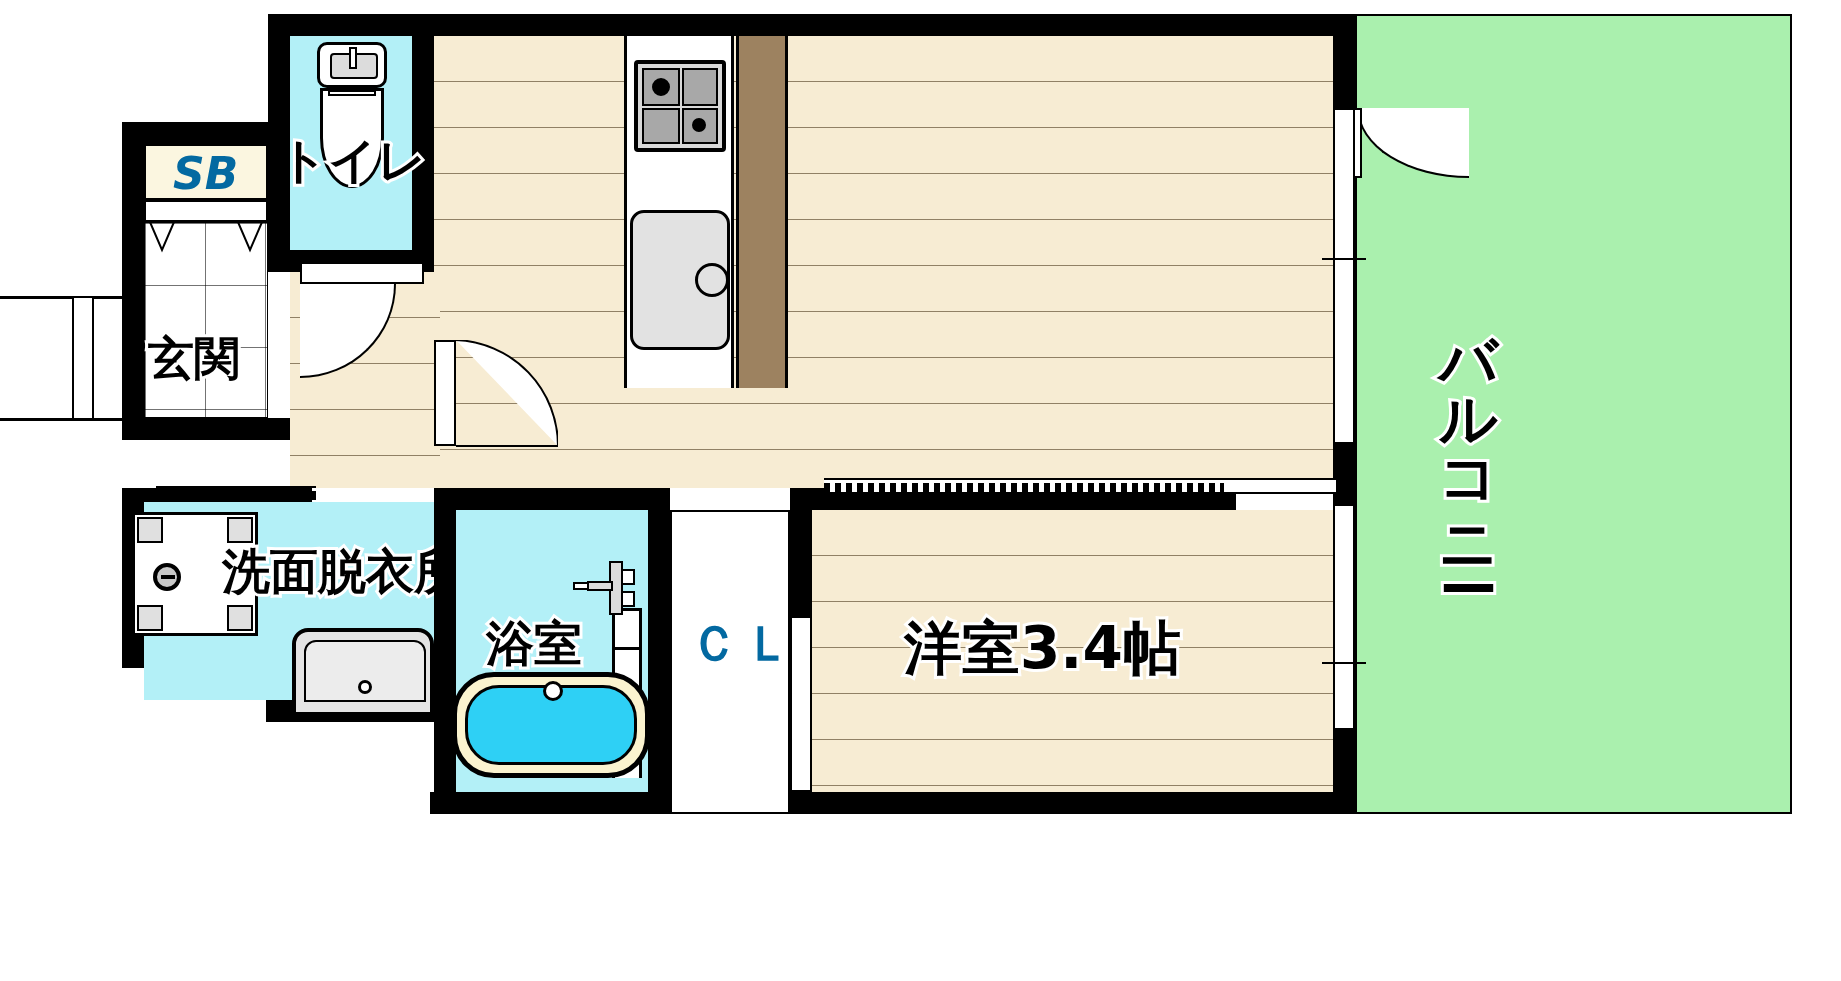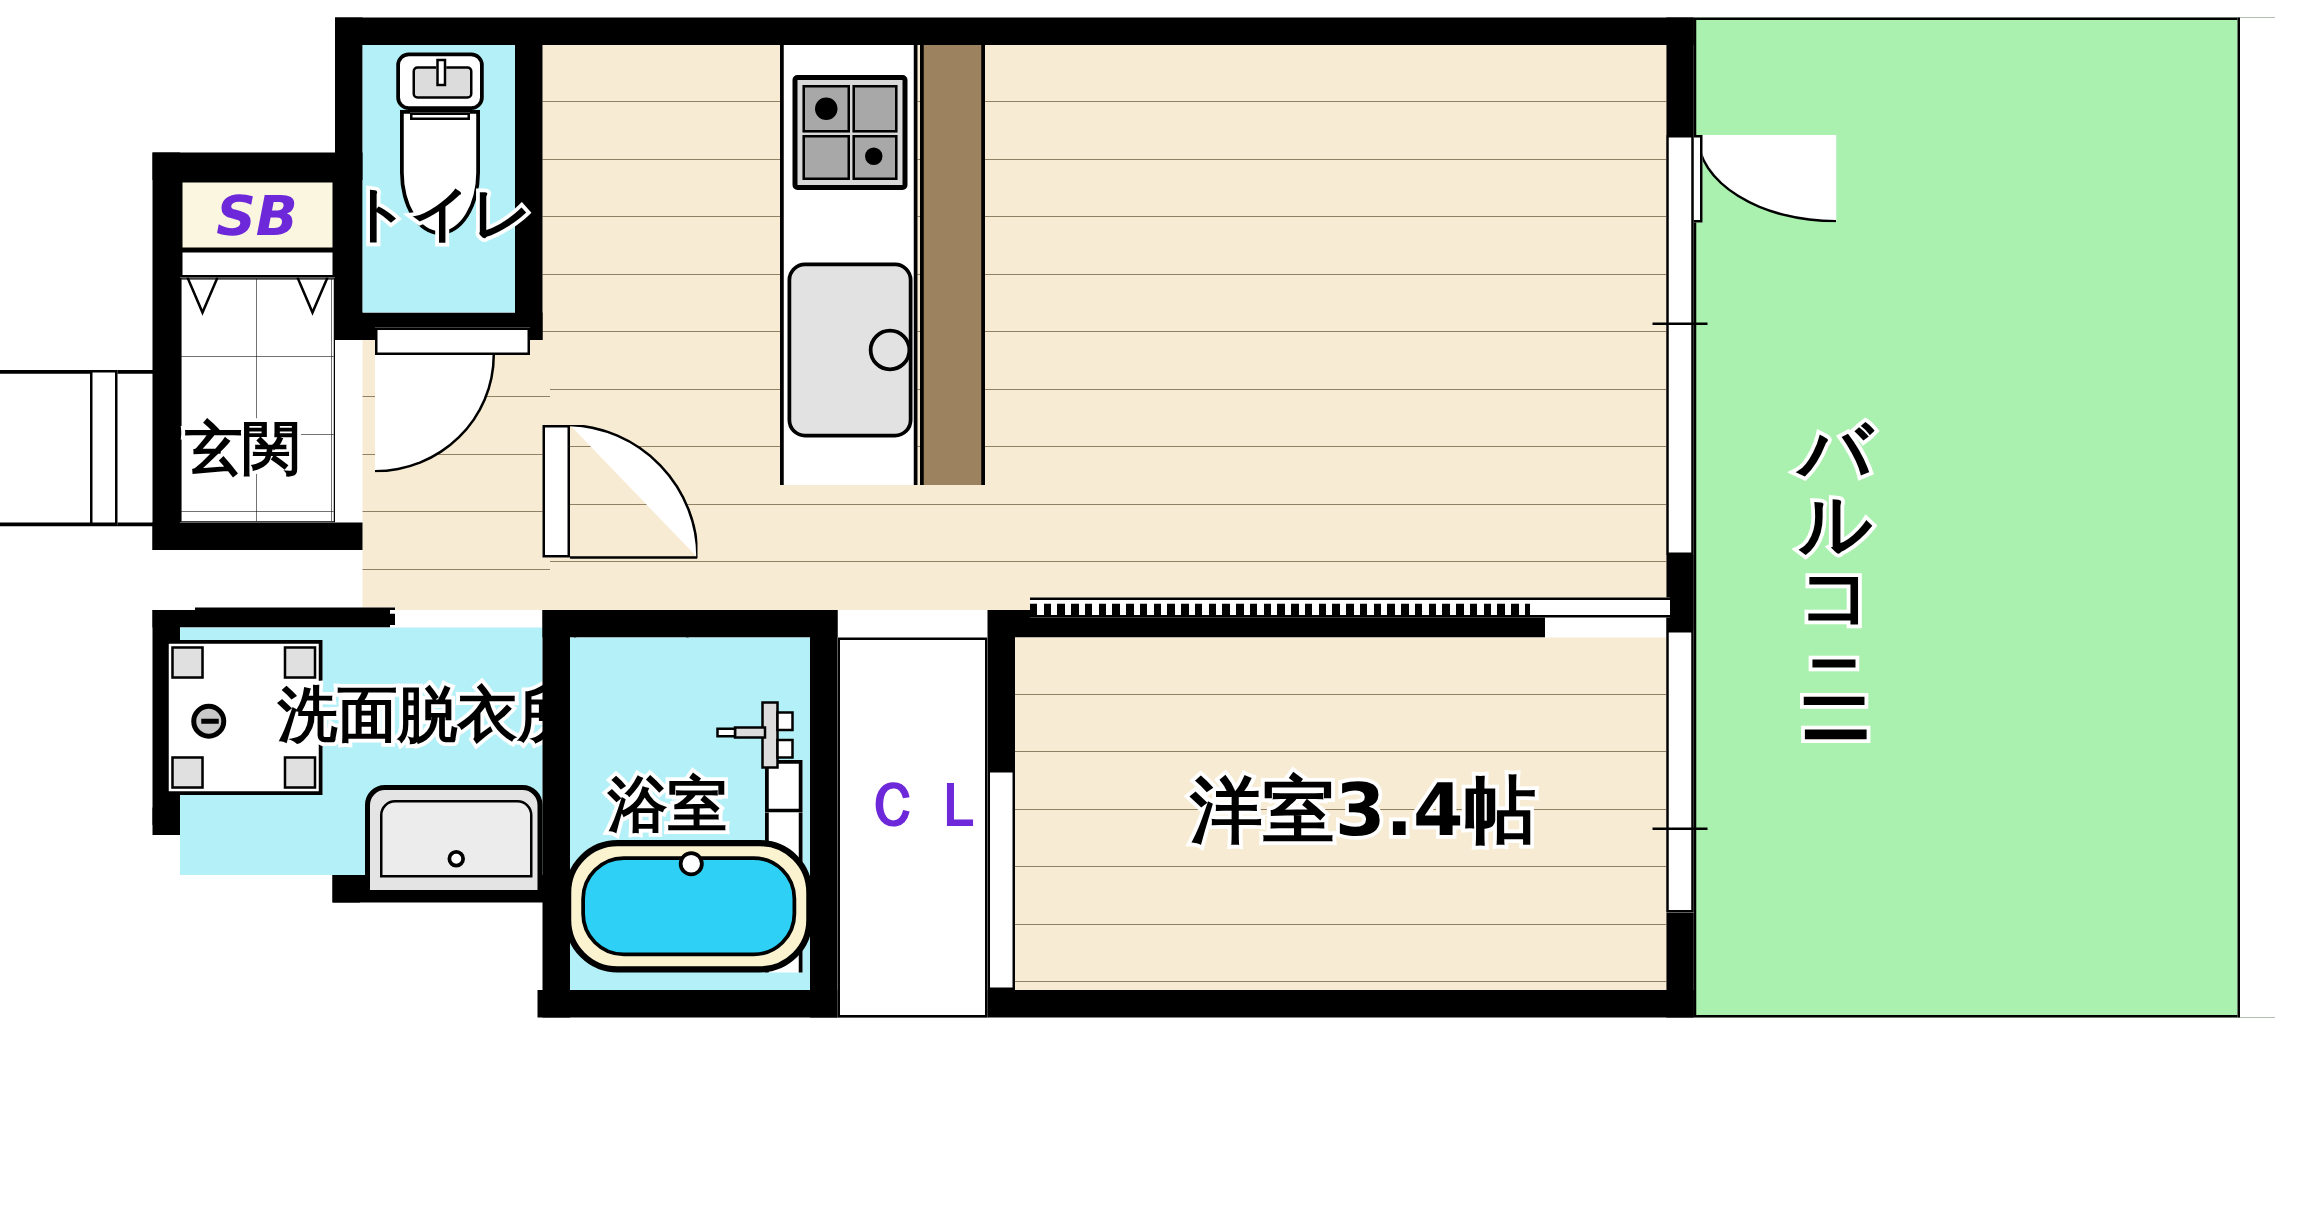--- a/index.html
+++ b/index.html
@@ -39,21 +39,21 @@
   .lbl{
     position:absolute;
     color:#000;
     font-weight:bold;
     white-space:nowrap;
     -webkit-text-stroke:6px #fff;
     paint-order:stroke fill;
     letter-spacing:0px;
   }
   .lbl-plain{
-    position:absolute;color:#6d28d9;font-weight:bold;white-space:nowrap;
+    position:absolute;color:#0369a1;font-weight:bold;white-space:nowrap;
   }
   .vert{writing-mode:vertical-rl;text-orientation:upright;}
 
   
   .swing{border:2px solid #000;background:#fff;}
   .swing-br{border-radius:0 0 100% 0;}
   .swing-bl{border-radius:0 0 0 100%;}
 
   
   .hatch{
@@ -122,21 +122,21 @@
   <div class="abs wall" style="left:268px;top:250px;width:166px;height:22px;"></div>
   <div class="abs fl-water" style="left:290px;top:36px;width:122px;height:214px;"></div>
 
   <div class="abs" style="left:317px;top:42px;width:70px;height:46px;border:3px solid #000;background:#fff;border-radius:10px;">
     <div class="abs" style="left:10px;top:8px;width:48px;height:26px;background:#dcdcdc;border:2px solid #000;border-radius:4px;"></div>
     <div class="abs" style="left:29px;top:2px;width:8px;height:22px;background:#fff;border:2px solid #000;"></div>
   </div>
   <div class="abs" style="left:320px;top:88px;width:64px;height:100px;border:3px solid #000;background:#fff;border-radius:0 0 50% 50%;"></div>
   <div class="abs" style="left:328px;top:90px;width:48px;height:6px;border:2px solid #000;background:#fff;"></div>
 
-  <div class="lbl" style="left:279px;top:139px;font-size:48px;font-family:Liberation Mono, monospace;">トイレ</div>
+  <div class="lbl" style="left:279px;top:129px;font-size:48px;font-family:Liberation Mono, monospace;">トイレ</div>
 
   <div class="abs fl-white" style="left:300px;top:262px;width:124px;height:22px;border:2px solid #000;"></div>
   <div class="abs swing swing-br" style="left:300px;top:284px;width:96px;height:94px;border-top:none;border-left:none;"></div>
 
   <div class="abs wall" style="left:122px;top:122px;width:168px;height:22px;"></div>
   <div class="abs wall" style="left:122px;top:122px;width:22px;height:318px;"></div>
   <div class="abs wall" style="left:122px;top:418px;width:168px;height:22px;"></div>
 
   <div class="abs sb-box" style="left:144px;top:144px;width:124px;height:56px;"></div>
   <div class="lbl-plain" style="left:173px;top:148px;font-size:44px;font-style:italic;">SB</div>
@@ -226,21 +226,21 @@
   <div class="abs fl-white" style="left:670px;top:510px;width:120px;height:304px;border:2px solid #000;"></div>
   <div class="lbl-plain" style="left:690px;top:612px;font-size:48px;letter-spacing:6px;">ＣＬ</div>
 
   <div class="abs fl-white" style="left:790px;top:616px;width:22px;height:176px;border:2px solid #000;"></div>
   <svg class="abs" style="left:812px;top:616px;width:62px;height:100px;" viewBox="0 0 62 100">
     <polygon points="0,0 0,96 58,48" fill="#fff" stroke="#000" stroke-width="2"></polygon>
   </svg>
 
   <div class="abs wall" style="left:812px;top:488px;width:424px;height:22px;"></div>
   <div class="abs fl-wood planks" style="left:812px;top:510px;width:521px;height:282px;"></div>
-  <div class="lbl" style="left:952px;top:610px;font-size:58px;">洋室3.4帖</div>
+  <div class="lbl" style="left:904px;top:610px;font-size:58px;">洋室3.4帖</div>
 
   <div class="abs hatch" style="left:824px;top:478px;width:400px;height:16px;"></div>
   <div class="abs winband" style="left:1224px;top:478px;width:112px;height:16px;"></div>
 
   <div class="abs winband" style="left:1333px;top:504px;width:22px;height:226px;background:#fff;border:2px solid #000;"></div>
   <div class="abs thinline" style="left:1322px;top:662px;width:44px;height:2px;"></div>
 
 </div>
 
 </body></html>

